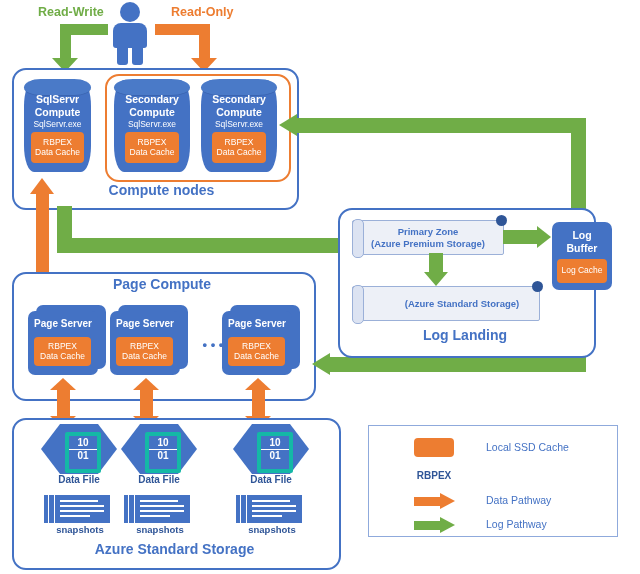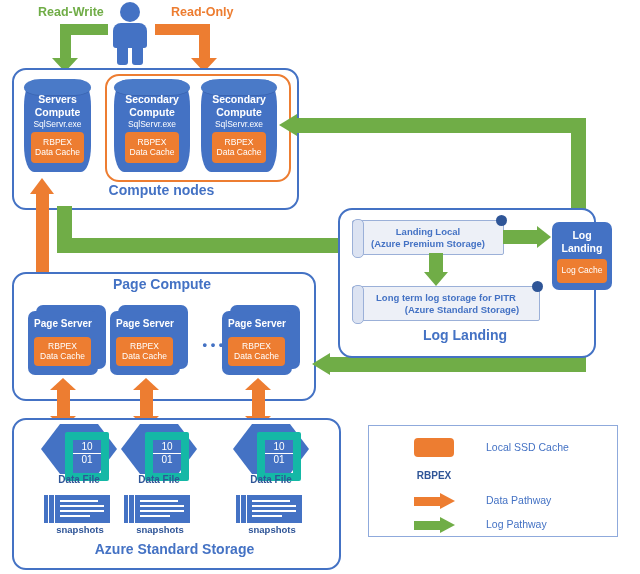--- a/index.html
+++ b/index.html
@@ -51,22 +51,22 @@
                display:flex;flex-direction:column;align-items:center;justify-content:center;
                line-height:1.25;}
   .scroll-spine{position:absolute;left:-1px;top:-2px;width:10px;height:calc(100% + 4px);
                 background:#DCE3F2;border:1px solid #9BB0D8;border-radius:5px;}
   .scroll-dot{position:absolute;right:-4px;top:-6px;width:11px;height:11px;border-radius:50%;
               background:#2F5597;}
 
   
   .hex{position:absolute;background:#4472C4;
        clip-path:polygon(25% 0%,75% 0%,100% 50%,75% 100%,25% 100%,0% 50%);}
-  .hex-doc{position:absolute;border:8px solid #14b8a6;border-radius:2px;
-           color:#fff;font-weight:normal;text-align:center;line-height:1.0;}
+  .hex-doc{position:absolute;border:4px solid #14b8a6;border-radius:2px;
+           color:#fff;font-weight:bold;text-align:center;line-height:1.0;}
   .caption{position:absolute;width:100%;text-align:center;color:#2F5597;font-weight:bold;}
 
   
   .snap{position:absolute;}
   .snap-pg{position:absolute;background:#4472C4;border:1px solid #fff;}
   .snap-line{position:absolute;background:#fff;height:1.5px;}
 
   
   .person-head{position:absolute;background:#4472C4;border-radius:50%;}
   .person-body{position:absolute;background:#4472C4;}
@@ -91,21 +91,21 @@
 <div class="bar orange-fill" style="left:199px;top:24px;width:11px;height:36px;"></div>
 <div class="tri orange-fill" style="left:191px;top:58px;width:0;height:0;background:transparent;border-top:14px solid #ED7D31;border-left:13px solid transparent;border-right:13px solid transparent;"></div>
 
 <div class="group-box" style="left:12px;top:68px;width:283px;height:138px;"></div>
 <div class="group-title" style="left:12px;top:182px;width:283px;font-size:14px;padding-left:8px;">Compute nodes</div>
 
 <div class="group-box orange" style="left:105px;top:74px;width:182px;height:104px;"></div>
 
 <div class="cyl" style="left:24px;top:80px;width:67px;height:92px;">
   <div class="cyl-top"></div>
-  <div class="cyl-label" style="top:13px;font-size:10.5px;font-weight:bold;">Servers</div>
+  <div class="cyl-label" style="top:13px;font-size:10.5px;font-weight:bold;">SqlServr</div>
   <div class="cyl-label" style="top:26px;font-size:10.5px;font-weight:bold;">Compute</div>
   <div class="cyl-label" style="top:39px;font-size:8.5px;">SqlServr.exe</div>
   <div class="chip" style="left:7px;top:52px;width:53px;height:31px;">
     <span style="font-size:8.5px;">RBPEX</span>
     <span style="font-size:8.5px;">Data Cache</span>
   </div>
 </div>
 
 <div class="cyl" style="left:114px;top:80px;width:76px;height:92px;">
   <div class="cyl-top"></div>
@@ -260,40 +260,39 @@
   </div>
   <div class="caption" style="top:32px;font-size:9.5px;">snapshots</div>
 </div>
 
 <div class="group-box" style="left:338px;top:208px;width:254px;height:146px;"></div>
 <div class="group-title" style="left:338px;top:327px;width:254px;font-size:14px;">Log Landing</div>
 
 <div class="scroll-note" style="left:352px;top:220px;width:150px;height:33px;">
   <div class="scroll-spine"></div>
   <div class="scroll-dot"></div>
-  <span style="font-size:9.5px;">Landing Local</span>
+  <span style="font-size:9.5px;">Primary Zone</span>
   <span style="font-size:9.5px;">(Azure Premium Storage)</span>
 </div>
 
 <div class="scroll-note" style="left:352px;top:286px;width:186px;height:33px;">
   <div class="scroll-spine"></div>
   <div class="scroll-dot"></div>
-  <span style="font-size:9.5px;">Long term log storage for PITR</span>
   <span style="font-size:9.5px;margin-left:32px;">(Azure Standard Storage)</span>
 </div>
 
 <div class="bar green-fill" style="left:503px;top:230px;width:36px;height:14px;"></div>
 <div class="tri green-fill" style="left:537px;top:226px;width:0;height:0;background:transparent;border-left:14px solid #70AD47;border-top:11px solid transparent;border-bottom:11px solid transparent;"></div>
 
 <div class="bar green-fill" style="left:429px;top:253px;width:14px;height:21px;"></div>
 <div class="tri green-fill" style="left:424px;top:272px;width:0;height:0;background:transparent;border-top:14px solid #70AD47;border-left:12px solid transparent;border-right:12px solid transparent;"></div>
 
 <div class="abs" style="left:552px;top:222px;width:60px;height:68px;background:#4472C4;border-radius:7px;">
   <div class="abs" style="left:0;top:7px;width:100%;text-align:center;color:#fff;font-size:10.5px;font-weight:bold;">Log</div>
-  <div class="abs" style="left:0;top:20px;width:100%;text-align:center;color:#fff;font-size:10.5px;font-weight:bold;">Landing</div>
+  <div class="abs" style="left:0;top:20px;width:100%;text-align:center;color:#fff;font-size:10.5px;font-weight:bold;">Buffer</div>
   <div class="chip" style="left:5px;top:37px;width:50px;height:24px;">
     <span style="font-size:8.5px;">Log Cache</span>
   </div>
 </div>
 
 <div class="legend" style="left:368px;top:425px;width:248px;height:110px;"></div>
 
 <div class="legend-row" style="left:382px;top:436px;width:230px;height:22px;">
   <div class="orange-fill" style="width:40px;height:19px;border-radius:4px;"></div>
   <span class="legend-text" style="margin-left:32px;">Local SSD Cache</span>

